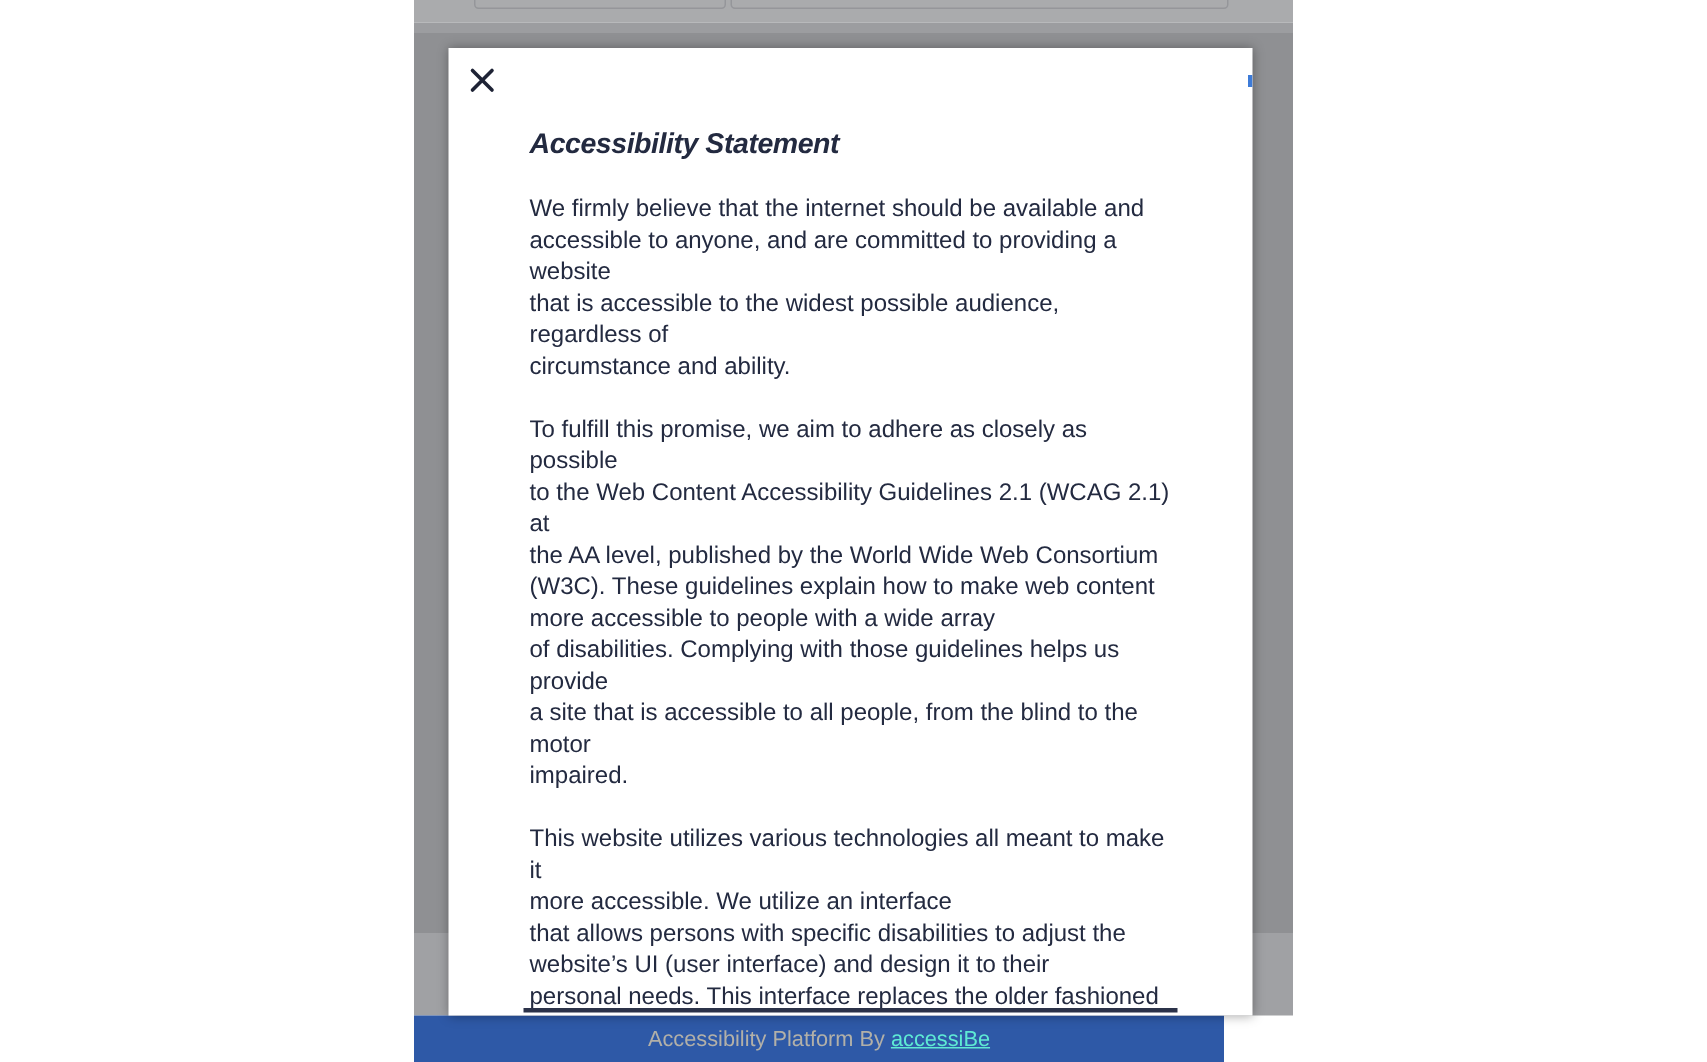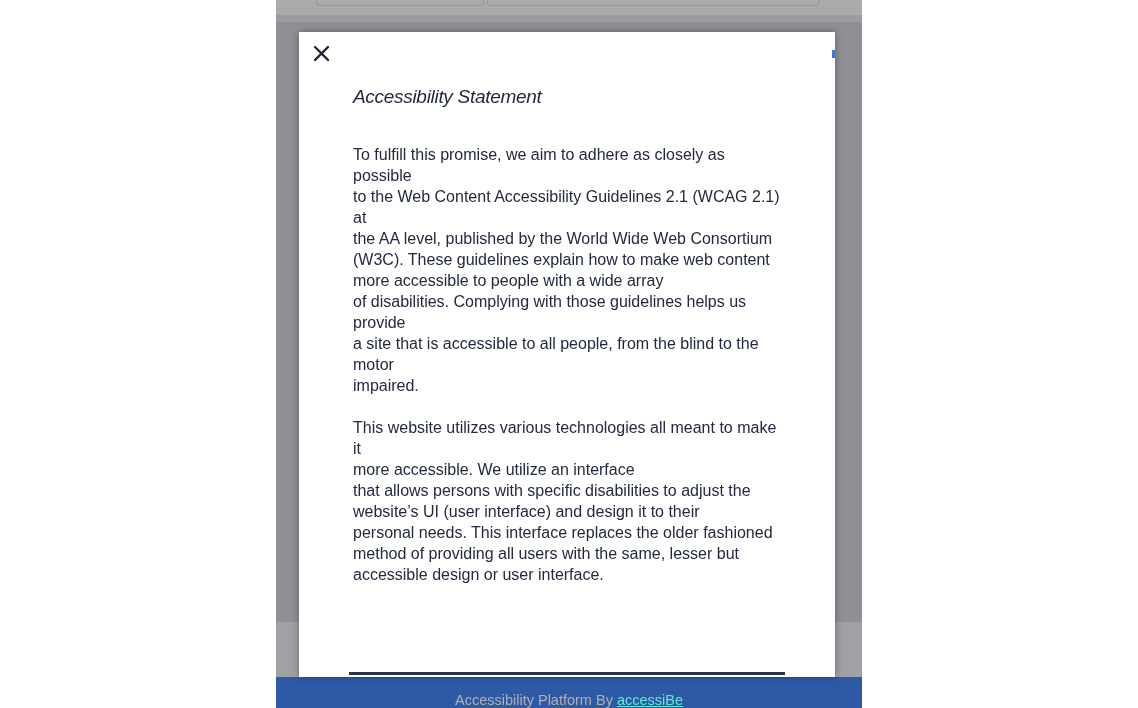--- a/index.html
+++ b/index.html
@@ -11,39 +11,39 @@
   .widget-column{position:absolute;left:276px;top:0;width:586px;height:708px;}
   .bg-top-panel{position:absolute;left:0;top:0;width:586px;height:15px;background:#aaabad;overflow:hidden;}
   .bg-box{position:absolute;top:-9px;height:13px;border:1px solid #95969a;border-radius:3px;background:transparent;}
   .bg-box-1{left:40px;width:166px;}
   .bg-box-2{left:211px;width:330px;}
   .bg-band{position:absolute;left:0;top:15px;width:586px;height:7px;background:#9c9da0;}
   .dim-upper{position:absolute;left:0;top:22px;width:586px;height:600px;background:#8f9093;}
   .dim-lower{position:absolute;left:0;top:622px;width:586px;height:55px;background:#a0a1a4;}
   
   .footer-bar{
-    position:absolute;left:0;bottom:0;width:586px;height:31px;background:#2e59a7;
-    display:flex;align-items:flex-end;justify-content:center;
+    position:absolute;left:0;bottom:0;width:540px;height:31px;background:#2e59a7;
+    display:flex;align-items:center;justify-content:center;
     font-size:14.5px;color:#b2b0a8;
   }
   .footer-bar a{color:#5eead4;text-decoration:underline;cursor:pointer;}
   
   .modal{
     position:absolute;left:23px;top:32px;width:536px;height:645px;
     background:#ffffff;overflow:hidden;box-shadow:0 0 7px rgba(0,0,0,0.35);
   }
   .close-btn{
     position:absolute;left:12px;top:11px;width:20px;height:20px;
     background:none;border:none;padding:0;cursor:pointer;line-height:0;
   }
   .scroll-thumb{position:absolute;right:0;top:18px;width:3px;height:8px;background:#3d7bd8;}
   .modal-content{margin-top:54px;padding:0 54px;color:#232a40;}
   .modal-title{
-    font-size:19px;font-weight:normal;font-style:italic;letter-spacing:-0.3px;
-    line-height:22px;margin:0 0 36px 0;color:#232a40;
+    font-size:19px;font-weight:bold;font-style:italic;letter-spacing:-0.3px;
+    line-height:22px;margin:0 0 21px 0;color:#232a40;
   }
   .modal-content p{
     font-size:16px;line-height:21px;margin:0 0 21px 0;white-space:pre-line;
   }
   .clip-edge{position:absolute;left:50px;right:50px;bottom:2px;height:3px;background:#2b3249;}
 </style>
 </head>
 <body>
 
 <div class="screen">
@@ -66,20 +66,24 @@
         <svg width="17" height="17" viewBox="0 0 17 17">
           <line x1="2" y1="2" x2="15" y2="15" stroke="#1e2335" stroke-width="2.4" stroke-linecap="round"></line>
           <line x1="15" y1="2" x2="2" y2="15" stroke="#1e2335" stroke-width="2.4" stroke-linecap="round"></line>
         </svg>
       </button>
       <div class="scroll-thumb"></div>
 
       <div class="modal-content">
         <h1 class="modal-title">Accessibility Statement</h1>
 
+        <p>We firmly believe that the internet should be available and
+accessible to anyone, and are committed to providing a website
+that is accessible to the widest possible audience, regardless of
+circumstance and ability.</p>
         <p>To fulfill this promise, we aim to adhere as closely as possible
 to the Web Content Accessibility Guidelines 2.1 (WCAG 2.1) at
 the AA level, published by the World Wide Web Consortium
 (W3C). These guidelines explain how to make web content
 more accessible to people with a wide array
 of disabilities. Complying with those guidelines helps us provide
 a site that is accessible to all people, from the blind to the motor
 impaired.</p>
         <p>This website utilizes various technologies all meant to make it
 more accessible. We utilize an interface

